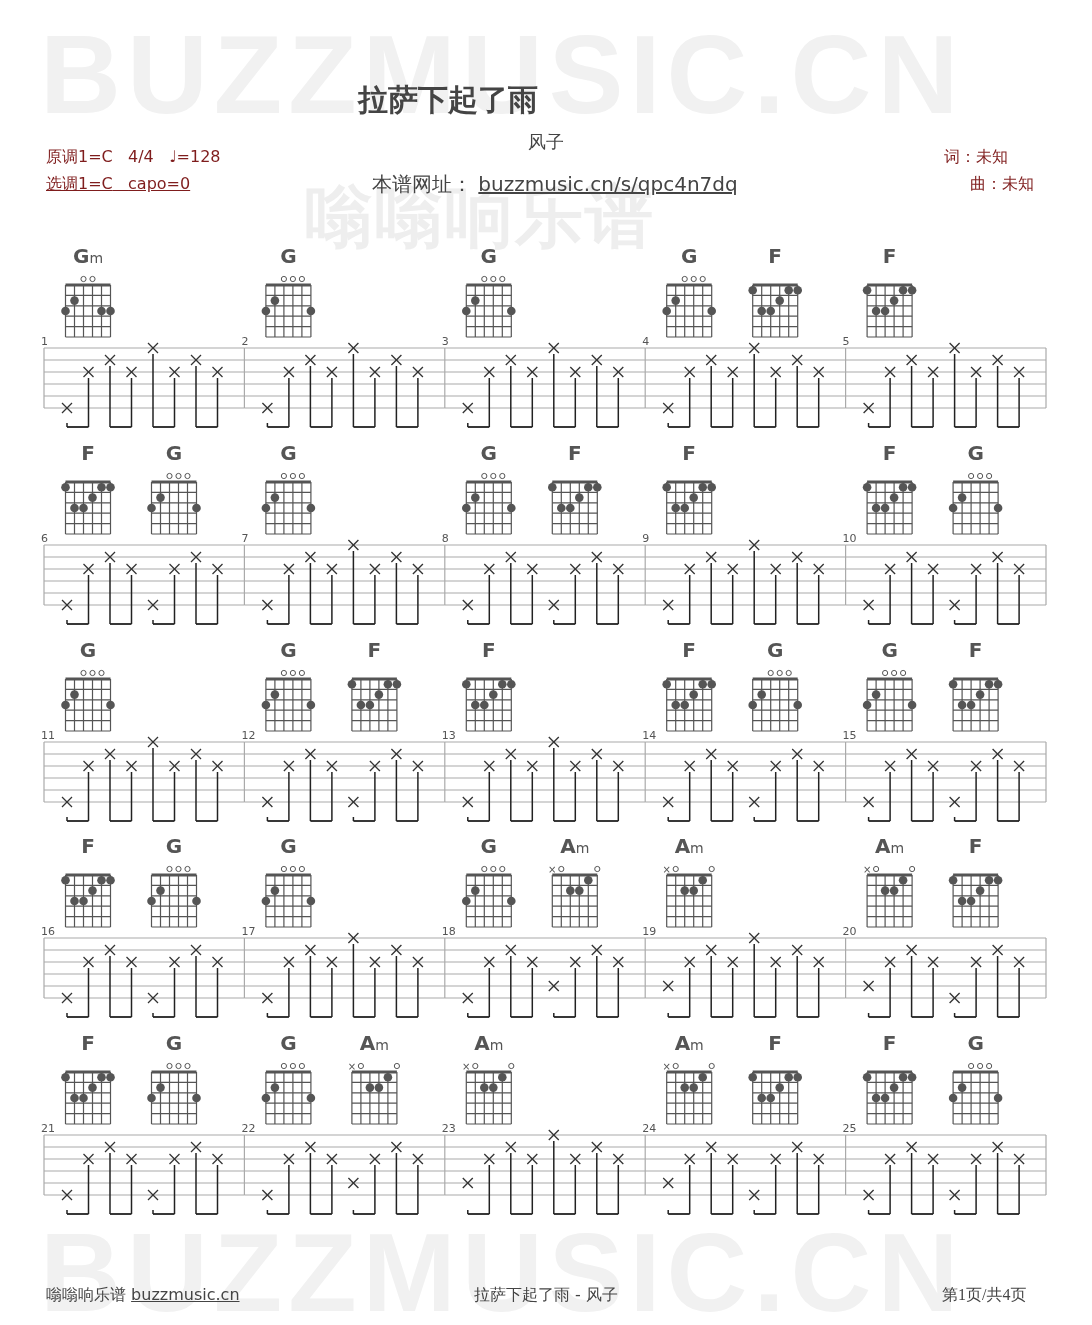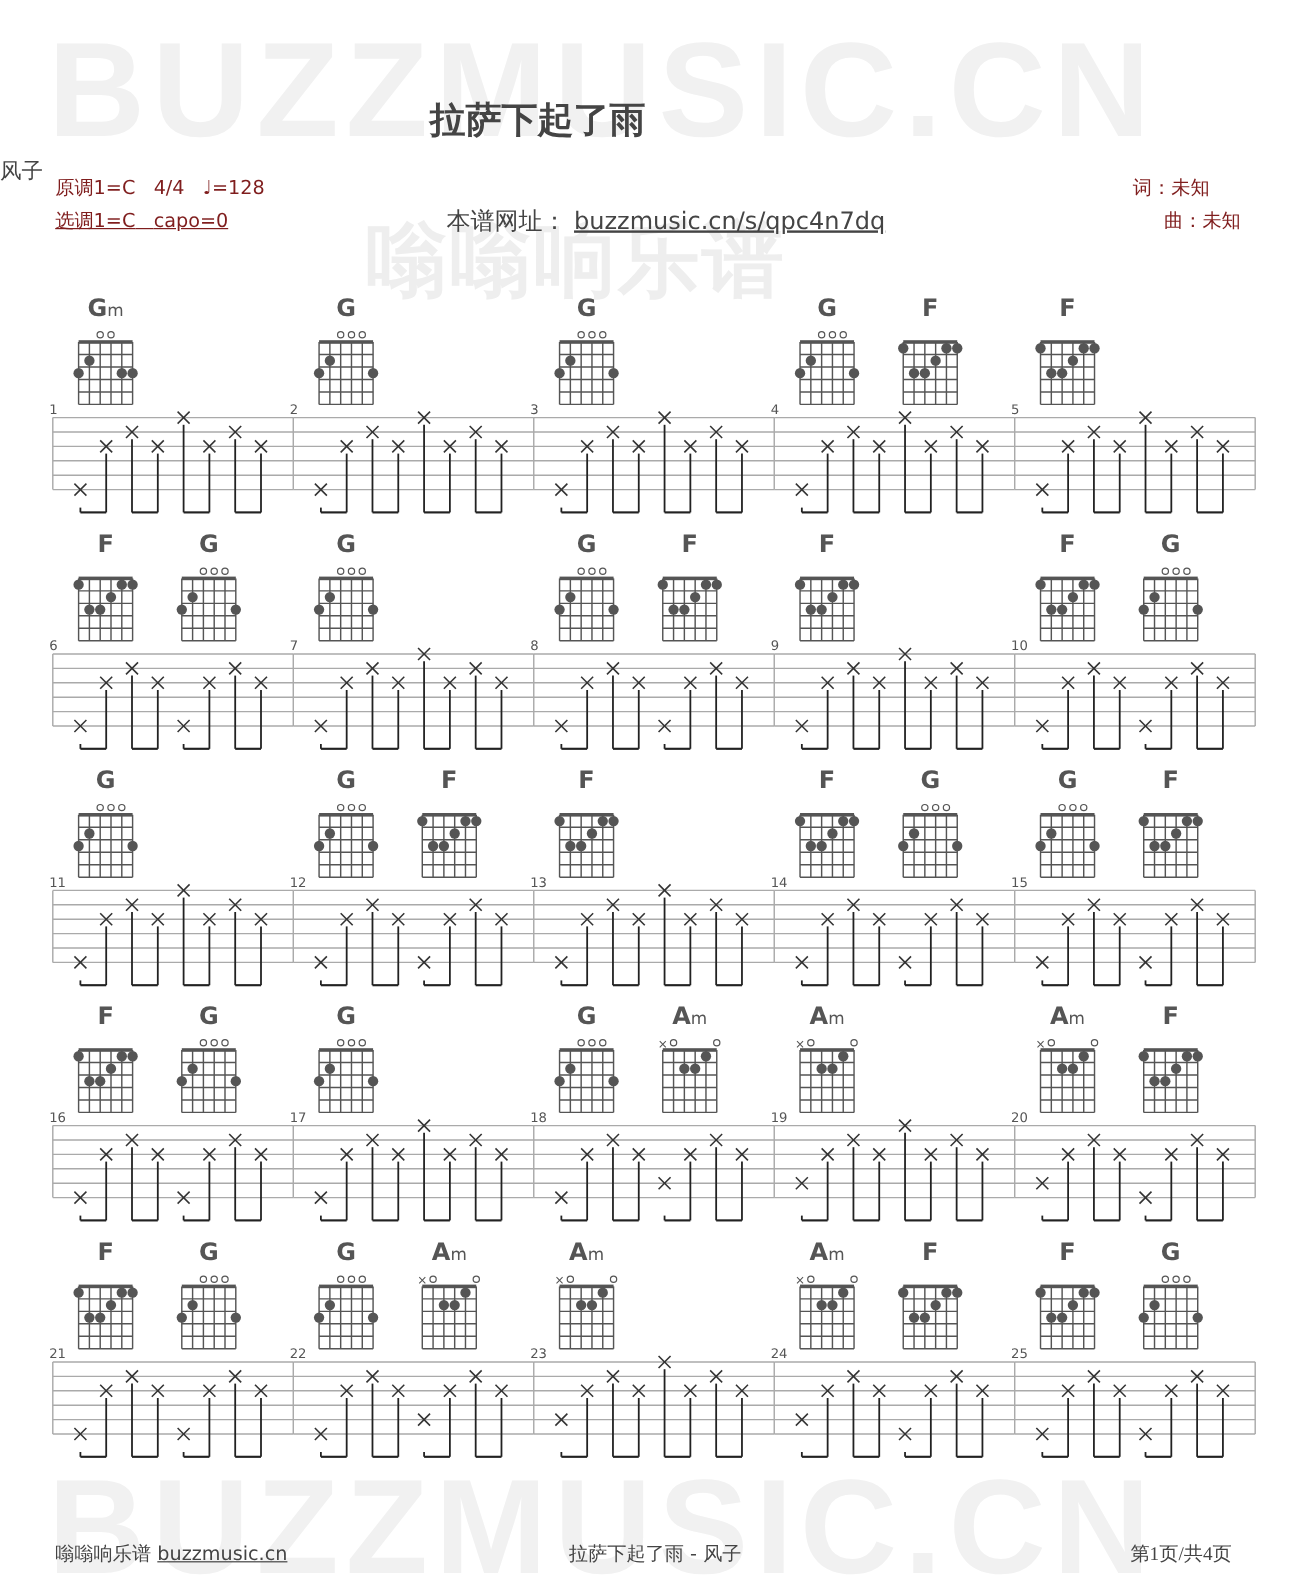--- a/index.html
+++ b/index.html
@@ -3,21 +3,21 @@
 <meta charset="utf-8">
 <style>
   html,body{margin:0;padding:0;background:#fff;}
   body{width:1092px;height:1325px;position:relative;overflow:hidden;font-family:"DejaVu Sans","Liberation Sans",sans-serif;color:#333;}
   .wm{position:absolute;font-family:"Liberation Sans",sans-serif;font-weight:bold;color:#f1f1f1;letter-spacing:6px;white-space:nowrap;z-index:0;}
   .wm-top{left:40px;top:10px;font-size:112px;}
   .wm-mid{left:305px;top:172px;font-size:68px;color:#eeeeee;font-family:"DejaVu Sans",sans-serif;letter-spacing:2px;}
   .wm-bot{left:40px;top:1208px;font-size:112px;}
   .abs{position:absolute;z-index:2;}
   .title{left:0;width:896px;top:80px;text-align:center;font-size:30px;font-weight:bold;color:#444;}
-  .artist{left:0;width:1092px;top:130px;font-size:18px;color:#444;}
+  .artist{left:0;width:1092px;top:130px;text-align:center;font-size:18px;color:#444;}
   .meta{font-size:16px;color:#7f1d1d;white-space:pre;}
   .url-line{left:372px;top:171px;font-size:20px;color:#444;}
   .url-line a{color:#444;text-decoration:underline;}
   .footer{font-size:16px;color:#444;top:1285px;}
   .footer a{color:#444;text-decoration:underline;}
   svg#score{position:absolute;left:0;top:0;z-index:2;}
 </style>
 </head>
 <body>
 

